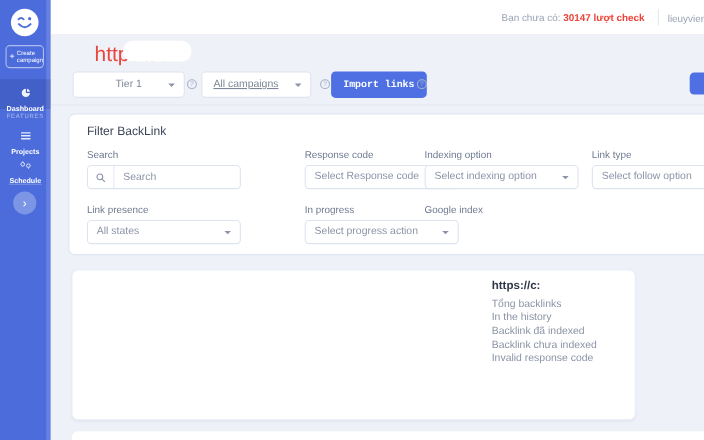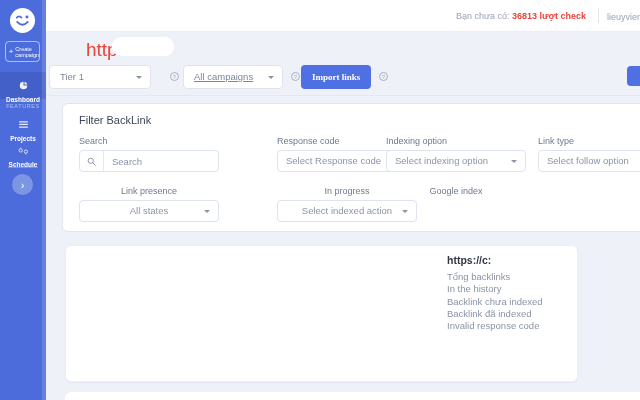--- a/index.html
+++ b/index.html
@@ -33,34 +33,34 @@
   .features-label { position:absolute; top:103px; left:0; width:46px; text-align:center; font-size:5.5px; letter-spacing:0.6px; color:rgba(255,255,255,0.55); }
   .sidebar-divider { position:absolute; top:167px; left:8px; width:30px; height:1px; background:rgba(255,255,255,0.25); }
   .toggle { position:absolute; top:174px; left:12px; width:21px; height:21px; border-radius:50%; background:rgba(255,255,255,0.28); color:#fff; display:flex; align-items:center; justify-content:center; font-size:11px; cursor:pointer; }
 
   
   .main { position:absolute; left:46px; top:32px; right:0; bottom:0; }
   .page-title { position:absolute; left:16px; top:7px; font-size:19px; font-weight:normal; color:#e8453c;margin-left:24px; }
   .redacted { position:absolute; left:66px; top:5px; width:62px; height:19px; background:#fff; border-radius:9px; }
 
   .toolbar-select { position:absolute; top:33px; height:24px; background:#fff; border:1px solid #dfe3ee; border-radius:4px; font-size:9.5px; color:#7d8798; line-height:22px; padding:0 10px; cursor:pointer; }
-  .sel-tier { left:3px; width:102px; }
+  .sel-tier { left:20px; width:102px;text-align:center; }
   .sel-campaign { left:137px; width:100px;text-decoration:underline; }
   .help-icon { position:absolute; width:9px; height:9px; border:1px solid #a6b1c9; border-radius:50%; color:#a6b1c9; font-size:6px; line-height:8px; text-align:center; top:40px; cursor:pointer; }
   .h1 { left:124px; } .h2 { left:245px; } .h3 { left:333px; }
-  .import-btn { position:absolute; left:255px; top:33px; height:24px; background:#4e70e2; color:#fff; border:none; border-radius:4px; font-size:9px; font-weight:bold; padding:0 11px; cursor:pointer; font-family:Liberation Serif, serif; }
+  .import-btn { position:absolute; left:255px; top:33px; height:24px; background:#4e70e2; color:#fff; border:none; border-radius:4px; font-size:9px; font-weight:bold; padding:0 11px; cursor:pointer; font-family:Liberation Mono, monospace; }
   .edge-btn { position:absolute; right:0; top:34px; width:13px; height:20px; background:#4e70e2; border-radius:4px 0 0 4px; cursor:pointer; border:none; }
   .section-divider { position:absolute; left:0; right:0; top:63px; height:1px; background:#e3e7f1; }
 
   
   .filter-panel { position:absolute; left:16px; top:71px; width:622px; height:129px; background:#fff; border:1px solid #e0e5f1; border-radius:6px; }
   .panel-title { position:absolute; left:16px; top:10px; font-size:11px; font-weight:normal; color:#3d4659; }
   .ffield { position:absolute; width:140px; }
   .c1 { left:16px; } .c2 { left:171px;margin-left:43px; } .c3 { left:323px; } .c4 { left:475px; }
-  .r1 { top:32px; } .r2 { top:82px;text-align:center; }
+  .r1 { top:32px; } .r2 { top:82px; }
   .flabel { font-size:9px; color:#6e7a90; margin-bottom:4px; }
   .fcontrol { position:relative; height:22px; border:1px solid #dde3ef; border-radius:4px; background:#fff; font-size:9.5px; color:#8b94a7; line-height:20px; padding:0 8px; cursor:pointer; }
   .caret { position:absolute; right:8px; top:9px; width:0; height:0; border-left:3px solid transparent; border-right:3px solid transparent; border-top:3.5px solid #8b94a7; }
   .search-control { display:flex; padding:0; align-items:stretch; }
   .search-icon-box { width:24px; border-right:1px solid #e4e9f2; display:flex; align-items:center; justify-content:center; }
   .search-control input { border:none; outline:none; flex:1; min-width:0; font-size:9.5px; color:#555; padding:0 8px; background:transparent; font-family:inherit; }
   .search-control input::placeholder { color:#8b94a7; }
 
   
   .stats-card { position:absolute; left:19px; top:213px; width:513px; height:137px; background:#fff; border:1px solid #eceff7; border-radius:6px; box-shadow:0 1px 2px rgba(40,60,120,0.06); }
@@ -127,21 +127,21 @@
 
   <div class="sidebar-divider"></div>
   <div class="toggle">
     <span>›</span>
   </div>
 </div>
 
 <div class="header">
   <div class="credits">
     <span>Bạn chưa có:</span>
-    <span class="val">36813 lượt check</span>
+    <span class="val">30147 lượt check</span>
   </div>
   <div class="hdr-divider"></div>
   <div class="username">lieuyvien9</div>
 </div>
 
 <div class="main">
 
   <div class="page-title">https://c</div>
   <div class="redacted"></div>
 
@@ -208,36 +208,36 @@
       <div class="flabel">Link presence</div>
       <div class="fcontrol">
         <span>All states</span>
         <span class="caret"></span>
       </div>
     </div>
 
     <div class="ffield c2 r2">
       <div class="flabel">In progress</div>
       <div class="fcontrol">
-        <span>Select indexed action</span>
+        <span>Select progress action</span>
         <span class="caret"></span>
       </div>
     </div>
 
     <div class="ffield c3 r2">
       <div class="flabel">Google index</div>
     </div>
   </div>
 
   <div class="stats-card">
     <div class="stats-title">https://c:</div>
     <div class="stats-list">
       <div>Tổng backlinks</div>
       <div>In the history</div>
+      <div>Backlink đã indexed</div>
       <div>Backlink chưa indexed</div>
-      <div>Backlink đã indexed</div>
       <div>Invalid response code</div>
     </div>
   </div>
 
   <div class="table-card"></div>
 
 </div>
 
 </body></html>

